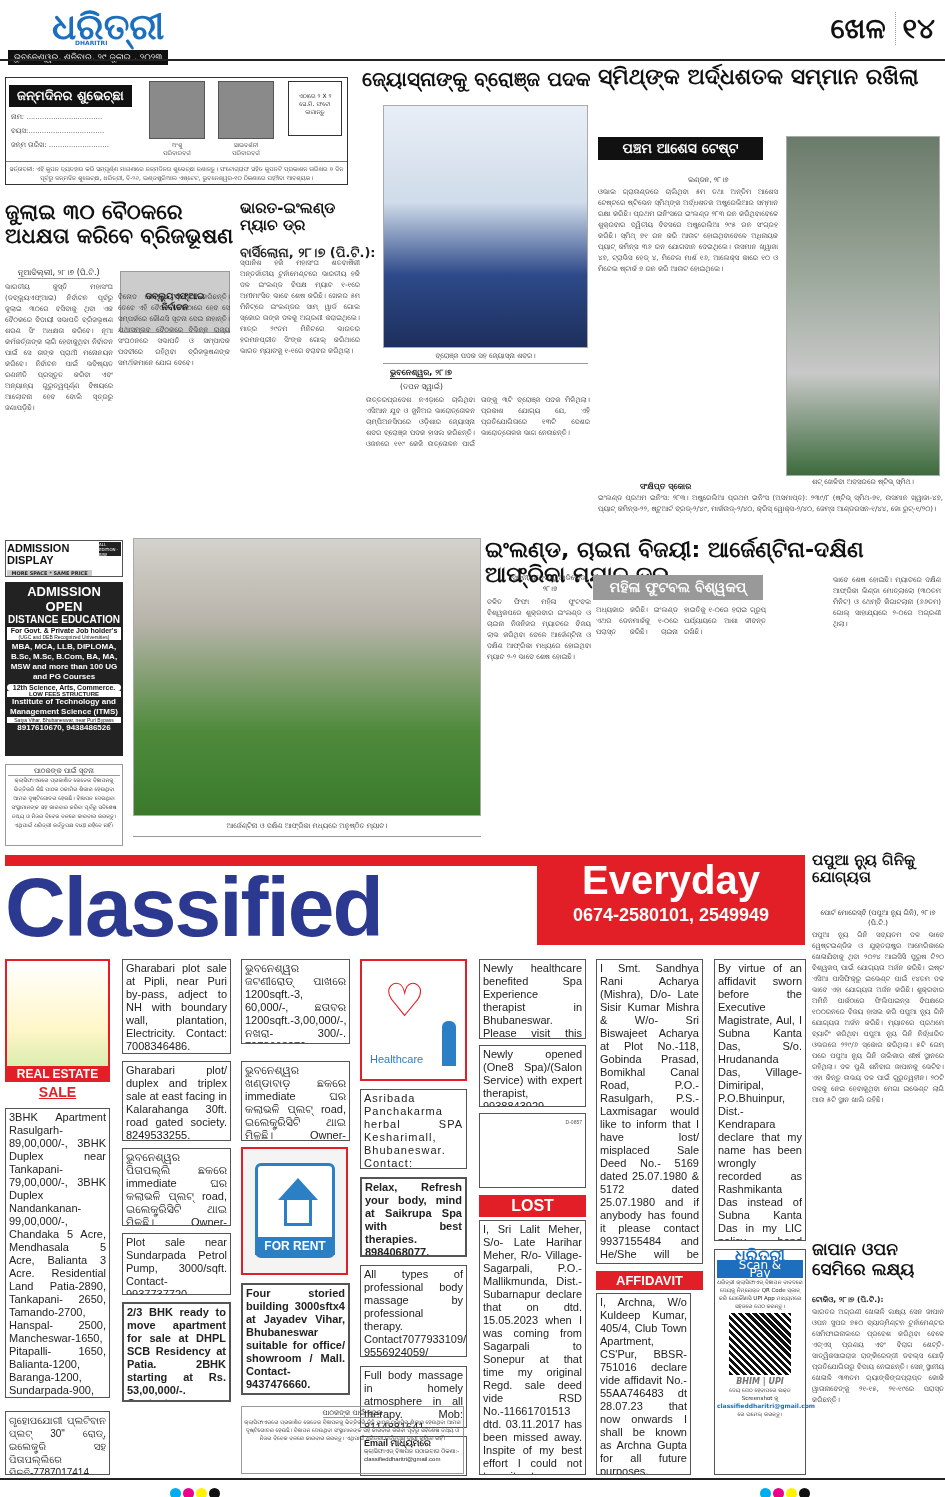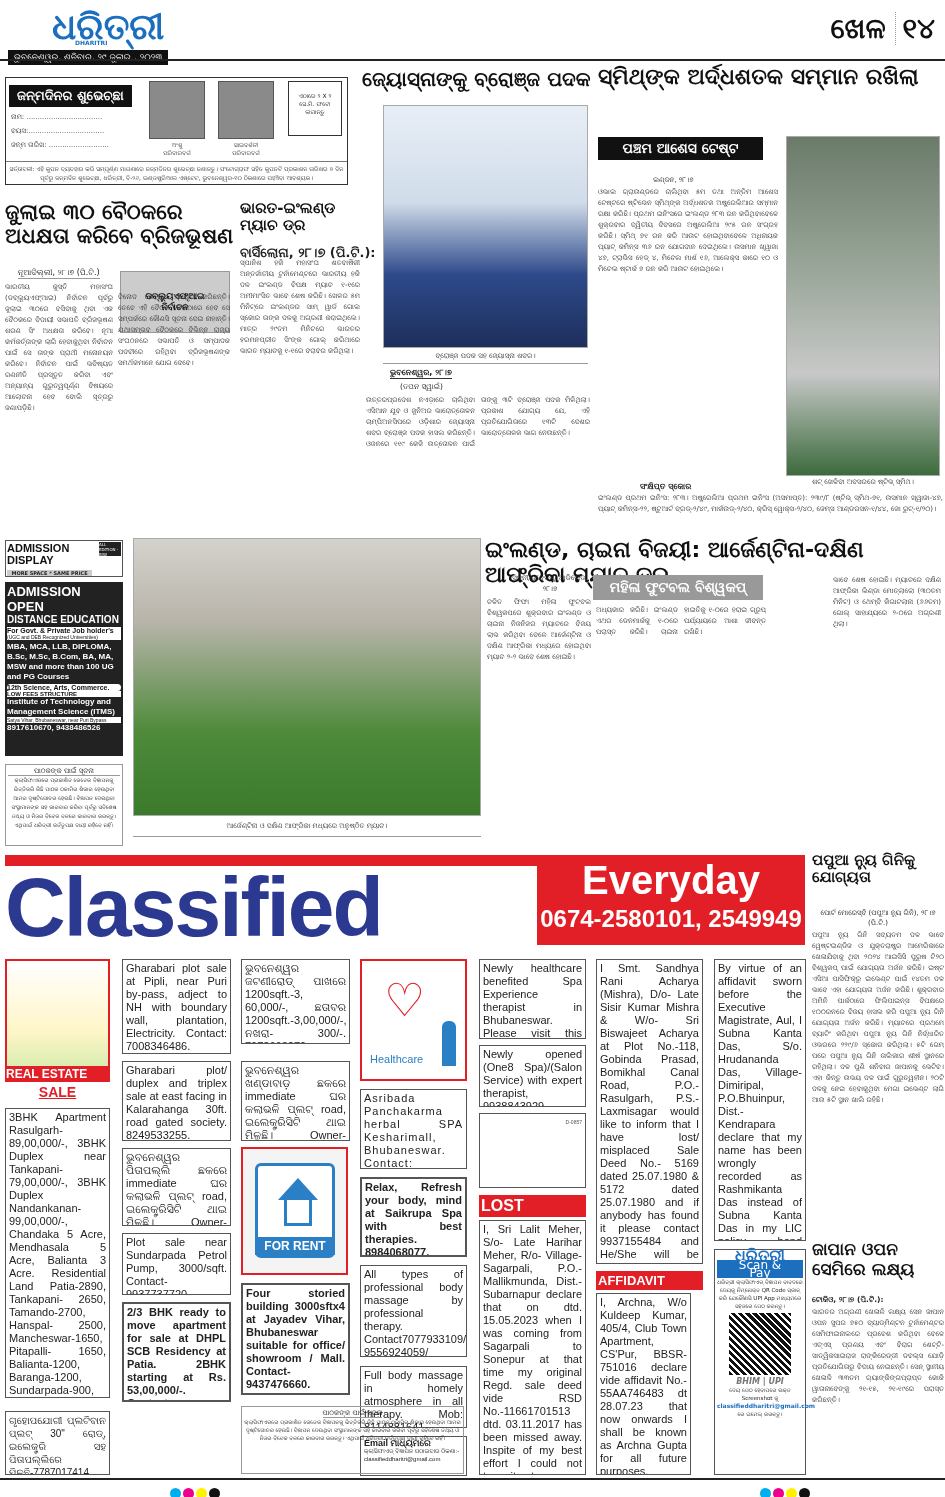--- a/index.html
+++ b/index.html
@@ -18,21 +18,21 @@
 .note{left:0;bottom:0;width:100%;font-size:6px;text-align:center;border-top:1px solid #777;padding:2px;color:#333;line-height:9px}
 .hl{font-weight:bold;color:#111;line-height:1.15}
 .body-txt{font-size:7px;color:#333;line-height:11px;text-align:justify;overflow:hidden}
 .kicker{background:#111;color:#fff;font-weight:bold;text-align:center}
 .kicker-grey{background:#ccc;color:#111;font-weight:bold;text-align:center;border:1px solid #999}
 .img{background:linear-gradient(135deg,#4a6fa0,#1f3f6e);border:1px solid #aaa}
 .caption{font-size:7px;text-align:center;color:#333}
 .hr{height:1px;background:#999}
 .ad{border:1px solid #555;background:#fff;padding:2px 3px;font-family:"Liberation Sans",sans-serif;font-size:11px;line-height:13px;color:#222;text-align:justify;overflow:hidden}
 .code{font-size:5px;color:#555;display:block;text-align:right}
-.redlbl{background:#e21f26;color:#fff;font-family:"Liberation Sans",sans-serif;font-weight:bold;text-align:left}
+.redlbl{background:#e21f26;color:#fff;font-family:"Liberation Sans",sans-serif;font-weight:bold;text-align:center}
 .dots span{display:inline-block;width:11px;height:11px;border-radius:50%;margin-right:2px}
 </style>
 </head>
 <body>
 
 <div class="abs logo">ଧରିତ୍ରୀ</div>
 <div class="abs logo-sub">DHARITRI</div>
 <div class="abs dateline">ଭୁବନେଶ୍ୱର, ଶନିବାର, ୨୯ ଜୁଲାଇ , ୨୦୨୩</div>
 <div class="abs topline"></div>
 <div class="abs section"><span>ଖେଳ</span> <span style="border-left:1px dotted #999;padding-left:6px">୧୪</span></div>
@@ -69,33 +69,33 @@
 <div class="abs hl" style="left:362px;top:68px;width:240px;font-size:20px">ଜ୍ୟୋସ୍ନାଙ୍କୁ ବ୍ରୋଞ୍ଜ ପଦକ</div>
 <div class="abs img" style="left:383px;top:105px;width:205px;height:243px;background:linear-gradient(180deg,#e8eef6 0%,#d0dcea 40%,#2e4a8a 70%,#1d2f5c 100%)"></div>
 <div class="abs caption" style="left:383px;top:352px;width:205px">ବ୍ରୋଞ୍ଜ ପଦକ ସହ ଜ୍ୟୋସ୍ନା ଶବର।</div>
 <div class="abs" style="left:383px;top:363px;width:205px;height:1px;background:#999"></div>
 <div class="abs" style="left:390px;top:368px;font-size:8px;font-weight:bold;border-bottom:1px solid #333">ଭୁବନେଶ୍ୱର, ୨୮।୭</div>
 <div class="abs" style="left:400px;top:382px;font-size:7.5px">(ତପନ ସ୍ୱାଇଁ)</div>
 <div class="abs body-txt" style="left:366px;top:395px;width:224px;height:135px;column-count:2;column-gap:6px">ଉତ୍ତରପ୍ରଦେଶ ନଏଡ଼ାରେ ଚାଲିଥିବା ଏସିଆନ ଯୁବ ଓ ଜୁନିଅର ଭାରୋତ୍ତୋଳନ ଚାମ୍ପିଅନସିପରେ ଓଡ଼ିଶାର ଜ୍ୟୋସ୍ନା ଶବର ବ୍ରୋଞ୍ଜ ପଦକ ହାସଲ କରିଛନ୍ତି। ଓଜନରେ ୧୧୯ କେଜି ଉତ୍ତୋଳନ ପାଇଁ ତାଙ୍କୁ ୩ଟି ବ୍ରୋଞ୍ଜ ପଦକ ମିଳିଥିଲା। ପ୍ରକାଶ ଯୋଗ୍ୟ ଯେ, ଏହି ପ୍ରତିଯୋଗିତାରେ ୧୩ଟି ଦେଶର ଭାରୋତ୍ତୋଳକ ଭାଗ ନେଉଛନ୍ତି।</div>
 
 <div class="abs hl" style="left:598px;top:64px;width:347px;font-size:22px">ସ୍ମିଥ୍‌ଙ୍କ ଅର୍ଦ୍ଧଶତକ ସମ୍ମାନ ରଖିଲା</div>
 <div class="abs kicker" style="left:598px;top:137px;width:165px;font-size:14px;padding:3px">ପଞ୍ଚମ ଆଶେସ ଟେଷ୍ଟ</div>
-<div class="abs" style="left:653px;top:176px;font-size:7px">ଲଣ୍ଡନ, ୨୮।୭</div>
+<div class="abs" style="left:688px;top:176px;font-size:7px">ଲଣ୍ଡନ, ୨୮।୭</div>
 <div class="abs body-txt" style="left:598px;top:187px;width:180px;height:298px">ଓଭାଲ ଗ୍ରାଉଣ୍ଡରେ ଚାଲିଥିବା ୫ମ ତଥା ଅନ୍ତିମ ଆଶେସ ଟେଷ୍ଟରେ ଷ୍ଟିଭେନ ସ୍ମିଥ୍‌ଙ୍କ ଅର୍ଦ୍ଧଶତକ ଅଷ୍ଟ୍ରେଲିଆର ସମ୍ମାନ ରକ୍ଷା କରିଛି। ପ୍ରଥମ ଇନିଂସରେ ଇଂଲଣ୍ଡ ୨୮୩ ରନ କରିଥିବାବେଳେ ଶୁକ୍ରବାର ଦ୍ୱିତୀୟ ଦିବସରେ ଅଷ୍ଟ୍ରେଲିଆ ୨୯୫ ରନ ସଂଗ୍ରହ କରିଛି। ସ୍ମିଥ୍ ୭୧ ରନ କରି ଆଉଟ ହୋଇଥିବାବେଳେ ଅଧିନାୟକ ପ୍ୟାଟ୍ କମିନ୍ସ ୩୬ ରନ ଯୋଗଦାନ ଦେଇଥିଲେ। ଉସମାନ ଖ୍ୱାଜା ୪୭, ଟ୍ରାଭିସ ହେଡ୍ ୪, ମିଚେଲ ମାର୍ଶ ୧୬, ଆଲେକ୍ସ କାରେ ୧୦ ଓ ମିଚେଲ ଷ୍ଟାର୍କ ୭ ରନ କରି ଆଉଟ ହୋଇଥିଲେ।</div>
 <div class="abs img" style="left:786px;top:136px;width:154px;height:340px;background:linear-gradient(180deg,#6b7b6a 0%,#9aa79a 40%,#c8c8c8 70%,#3d6b3d 100%)"></div>
 <div class="abs caption" style="left:786px;top:478px;width:154px">ଶଟ୍ ଖେଳିବା ଅବସରରେ ଷ୍ଟିଭ୍ ସ୍ମିଥ।</div>
 <div class="abs" style="left:640px;top:482px;font-size:8px;font-weight:bold">ସଂକ୍ଷିପ୍ତ ସ୍କୋର</div>
 <div class="abs body-txt" style="left:598px;top:493px;width:345px;height:33px">ଇଂଲଣ୍ଡ ପ୍ରଥମ ଇନିଂସ: ୨୮୩। ଅଷ୍ଟ୍ରେଲିଆ ପ୍ରଥମ ଇନିଂସ (ଅସମାପ୍ତ): ୨୩୯/୮ (ଷ୍ଟିଭ୍ ସ୍ମିଥ-୭୧, ଉସମାନ ଖ୍ୱାଜା-୪୭, ପ୍ୟାଟ୍ କମିନ୍ସ-୨୨, ଷ୍ଟୁଆର୍ଟ ବ୍ରଡ୍-୨/୪୯, ମାର୍କଉଡ୍-୨/୪୦, କ୍ରିସ୍ ୱୋକ୍ସ-୨/୪୦, ଜେମ୍ସ ଆଣ୍ଡରସନ-୧/୪୪, ଜୋ ରୁଟ୍-୧/୨୦)।</div>
 
 <div class="abs" style="left:5px;top:540px;width:118px;height:37px;border:1px solid #555;padding:1px">
   <div style="font-family:'Liberation Sans',sans-serif;font-weight:bold;font-size:11px;color:#111;width:90px;display:inline-block">ADMISSION DISPLAY</div>
   <div style="position:absolute;right:1px;top:1px;width:22px;height:14px;background:#222;color:#fff;font-size:4px">ALL EDITION - B/W Everyday</div>
   <div style="font-size:5px;font-weight:bold;background:#ccc;margin-top:2px;width:85px;text-align:center">MORE SPACE * SAME PRICE</div>
 </div>
-<div class="abs" style="left:5px;top:582px;width:118px;height:174px;background:#222;color:#fff;font-family:'Liberation Sans',sans-serif;text-align:left;padding:2px">
+<div class="abs" style="left:5px;top:582px;width:118px;height:174px;background:#222;color:#fff;font-family:'Liberation Sans',sans-serif;text-align:center;padding:2px">
   <div style="font-size:13px;font-weight:bold">ADMISSION OPEN</div>
   <div style="font-size:10px;font-weight:bold">DISTANCE EDUCATION</div>
   <div style="background:#fff;color:#111;font-size:7px;font-weight:bold;margin-top:2px">For Govt. &amp; Private Job holder's</div>
   <div style="background:#fff;color:#111;font-size:5px">(UGC and DEB Recognized Universities)</div>
   <div style="font-size:8px;font-weight:bold;line-height:10px;margin-top:2px">MBA, MCA, LLB, DIPLOMA, B.Sc, M.Sc, B.Com, BA, MA, MSW and more than 100 UG and PG Courses</div>
   <div style="background:#fff;color:#111;font-size:7px;font-weight:bold;border-radius:6px;margin-top:2px">12th Science, Arts, Commerce.</div>
   <div style="background:#fff;color:#111;font-size:6px;font-weight:bold">LOW FEES STRUCTURE</div>
   <div style="font-size:8px;font-weight:bold;line-height:10px">Institute of Technology and Management Science (ITMS)</div>
   <div style="background:#fff;color:#111;font-size:5px">Satya Vihar, Bhubaneswar, near Puri Bypass</div>
   <div style="font-size:8px;font-weight:bold">8917610670, 9438486526</div>
@@ -112,21 +112,21 @@
 <div class="abs" style="left:510px;top:573px;width:80px;font-size:7px;line-height:11px;text-align:center">ସିଡ୍‌ନୀ/ଡୁନେଡିନ୍/ ଆଡିଲେଡ୍, ୨୮।୭</div>
 <div class="abs kicker-grey" style="left:593px;top:575px;width:170px;font-size:14px;padding:3px;background:#999;color:#fff">ମହିଳା ଫୁଟବଲ ବିଶ୍ୱକପ୍</div>
 <div class="abs body-txt" style="left:487px;top:597px;width:104px;height:242px">ଚଳିତ ଫିଫା ମହିଳା ଫୁଟବଲ ବିଶ୍ୱକପରେ ଶୁକ୍ରବାର ଇଂଲଣ୍ଡ ଓ ଚାଇନା ନିଜନିଜର ମ୍ୟାଚରେ ବିଜୟ ଲାଭ କରିଥିବା ବେଳେ ଆର୍ଜେଣ୍ଟିନା ଓ ଦକ୍ଷିଣ ଆଫ୍ରିକା ମଧ୍ୟରେ ହୋଇଥିବା ମ୍ୟାଚ ୨-୨ ଭାବେ ଶେଷ ହୋଇଛି।</div>
 <div class="abs body-txt" style="left:596px;top:605px;width:170px;height:234px;column-count:2;column-gap:6px">ଅଧ୍ୟକାର କରିଛି। ଇଂଲଣ୍ଡ ଏଥର ଡେନମାର୍କକୁ ୧-୦ରେ ପରାସ୍ତ କରିଛି। ଚାଇନା ହାଇତିକୁ ୧-୦ରେ ହରାଇ ଗ୍ରୁପ୍ ପର୍ଯ୍ୟାୟରେ ଆଶା ଜୀବନ୍ତ ରଖିଛି।</div>
 <div class="abs body-txt" style="left:833px;top:575px;width:108px;height:264px">ଭାବେ ଶେଷ ହୋଇଛି। ମ୍ୟାଚରେ ଦକ୍ଷିଣ ଆଫ୍ରିକା ଲିଣ୍ଡା ମୋତ୍ଲାଲୋ (୩୦ତମ ମିନିଟ) ଓ ଥେମ୍ବି କିଗାଟଲାନା (୬୬ତମ) ଗୋଲ୍ ସାହାଯ୍ୟରେ ୨-୦ରେ ଅଗ୍ରଣୀ ଥିଲା।</div>
 
 <div class="abs" style="left:5px;top:855px;width:610px;height:11px;background:#e21f26"></div>
 <div class="abs" style="left:5px;top:862px;font-family:'Liberation Sans',sans-serif;font-weight:bold;font-size:84px;color:#2b3990;letter-spacing:-2px;line-height:90px">Classified</div>
 <div class="abs" style="left:537px;top:855px;width:268px;height:90px;background:#e21f26;color:#fff;font-family:'Liberation Sans',sans-serif;font-weight:bold;text-align:center">
   <div style="font-size:40px;line-height:50px">Everyday</div>
-  <div style="font-size:24px">0674-2580101, 2549949</div>
+  <div style="font-size:18px">0674-2580101, 2549949</div>
 </div>
 
 <div class="abs hl" style="left:812px;top:852px;width:132px;font-size:15px">ପପୁଆ ନ୍ୟୁ ଗିନିକୁ ଯୋଗ୍ୟତା</div>
 <div class="abs" style="left:812px;top:908px;width:132px;font-size:7px;text-align:center;line-height:10px">ପୋର୍ଟ ମୋରେସ୍‌ବି (ପପୁଆ ନ୍ୟୁ ଗିନି), ୨୮।୭ (ପି.ଟି.)</div>
 <div class="abs body-txt" style="left:812px;top:930px;width:132px;height:305px">ପପୁଆ ନ୍ୟୁ ଗିନି ସଦ୍ୟତମ ଦଳ ଭାବେ ୱେଷ୍ଟଇଣ୍ଡିଜ ଓ ଯୁକ୍ତରାଷ୍ଟ୍ର ଆମେରିକାରେ ଖେଳାଯିବାକୁ ଥିବା ୨୦୨୪ ଆଇସିସି ପୁରୁଷ ଟି୨୦ ବିଶ୍ୱକପ୍ ପାଇଁ ଯୋଗ୍ୟତା ଅର୍ଜନ କରିଛି। ଇଷ୍ଟ ଏସିଆ ପାସିଫିକ୍‌ରୁ ଇଭେଣ୍ଟ ପାଇଁ ୧୪ତମ ଦଳ ଭାବେ ଏହା ଯୋଗ୍ୟତା ଅର୍ଜନ କରିଛି। ଶୁକ୍ରବାର ଅମିନି ପାର୍କଠାରେ ଫିଲିପାଇନ୍ସ ବିପକ୍ଷରେ ୧୦୦ରନରେ ବିଜୟ ହାସଲ କରି ପପୁଆ ନ୍ୟୁ ଗିନି ଯୋଗ୍ୟତା ଅର୍ଜନ କରିଛି। ମ୍ୟାଚରେ ପ୍ରଥମେ ବ୍ୟାଟିଂ କରିଥିବା ପପୁଆ ନ୍ୟୁ ଗିନି ନିର୍ଦ୍ଧାରିତ ଓଭରରେ ୨୨୯/୬ ସ୍କୋର କରିଥିଲା। ୫ଟି ଗେମ୍ ପରେ ପପୁଆ ନ୍ୟୁ ଗିନି ତାଲିକାର ଶୀର୍ଷ ସ୍ଥାନରେ ରହିଥିଲା। ଦଳ ପୁଣି ଶନିବାର ଜାପାନକୁ ଭେଟିବ। ଏହା କିନ୍ତୁ ଉଭୟ ଦଳ ପାଇଁ ଗୁରୁତ୍ୱହୀନ। ୨୦ଟି ଦଳକୁ ନେଇ ହେବାକୁଥିବା ମେଗା ଇଭେଣ୍ଟ ଲାଗି ଆଉ ୫ଟି ସ୍ଥାନ ଖାଲି ରହିଛି।</div>
 <div class="abs hl" style="left:812px;top:1240px;width:132px;font-size:17px">ଜାପାନ ଓପନ ସେମିରେ ଲକ୍ଷ୍ୟ</div>
 <div class="abs" style="left:812px;top:1295px;font-size:7.5px;font-weight:bold">ଟୋକିଓ, ୨୮।୭ (ପି.ଟି.):</div>
 <div class="abs body-txt" style="left:812px;top:1307px;width:132px;height:165px">ଭାରତର ଅଗ୍ରଣୀ ଖେଳାଳି ଲକ୍ଷ୍ୟ ସେନ ଜାପାନ ଓପନ ସୁପର ୭୫୦ ବ୍ୟାଡ୍‌ମିଣ୍ଟନ ଟୁର୍ନାମେଣ୍ଟର ସେମିଫାଇନାଲରେ ପ୍ରବେଶ କରିଥିବା ବେଳେ ଏଚ୍‌ଏସ୍ ପ୍ରଣୟ ଏବଂ ବିରାଗ ଶେଟ୍ଟି-ସାତ୍ୱିକସାଇରାଜ ରାଙ୍କିରେଡ୍ଡୀ ଡବଲ୍ସ ଯୋଡ଼ି ପ୍ରତିଯୋଗିତାରୁ ବିଦାୟ ନେଇଛନ୍ତି। ସେନ୍ ସ୍ଥାନୀୟ ଖେଳାଳି ୩୩ତମ ର‌୍ୟାଙ୍କିଙ୍ଗପ୍ରାପ୍ତ କୋକି ୱାତାନାବେଙ୍କୁ ୨୧-୧୫, ୨୧-୧୯ରେ ପରାସ୍ତ କରିଛନ୍ତି।</div>
 
 <div class="abs" style="left:5px;top:959px;width:105px;height:120px;border:2px solid #e21f26;background:linear-gradient(180deg,#fff 0%,#fff6c8 60%,#cfe9a8 100%)"></div>

